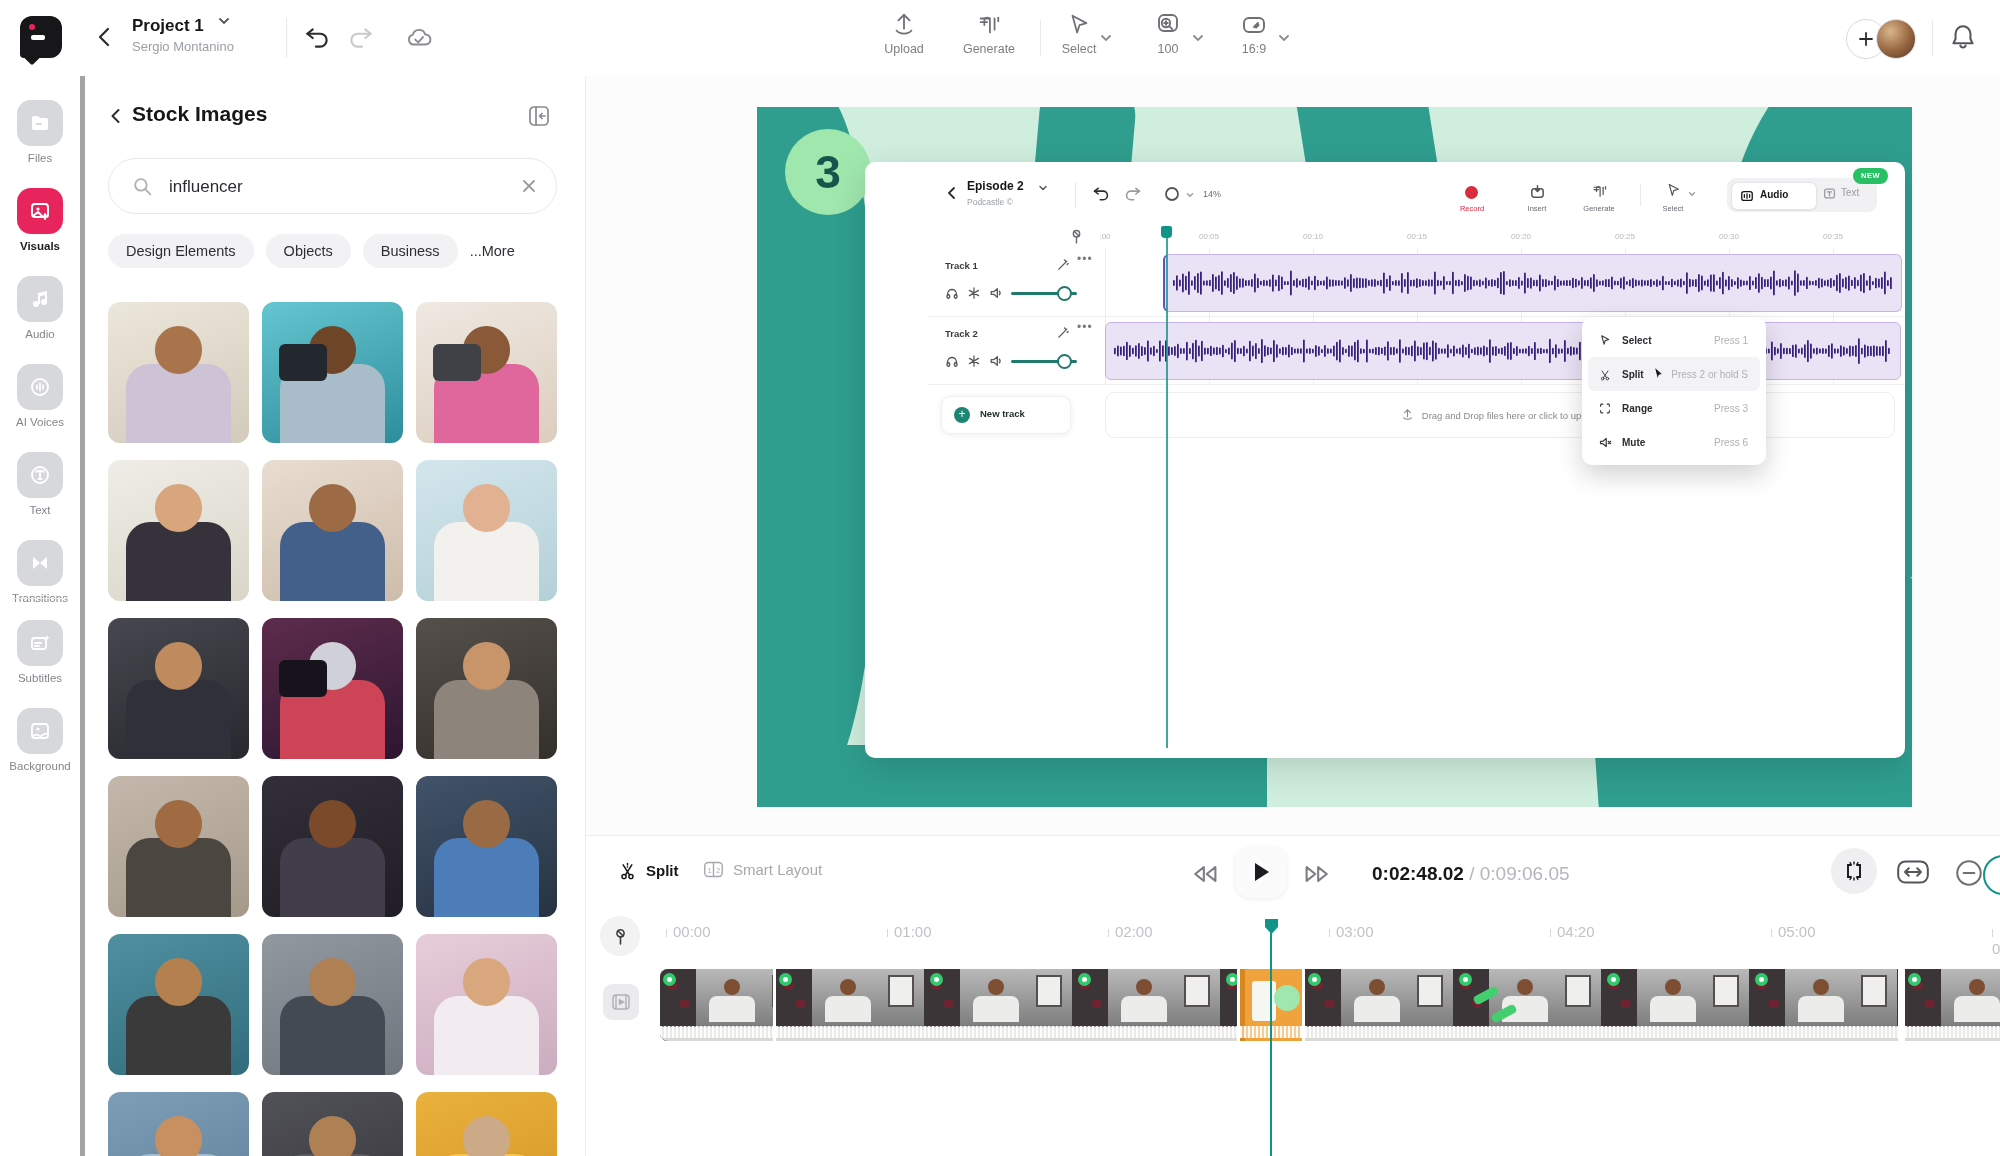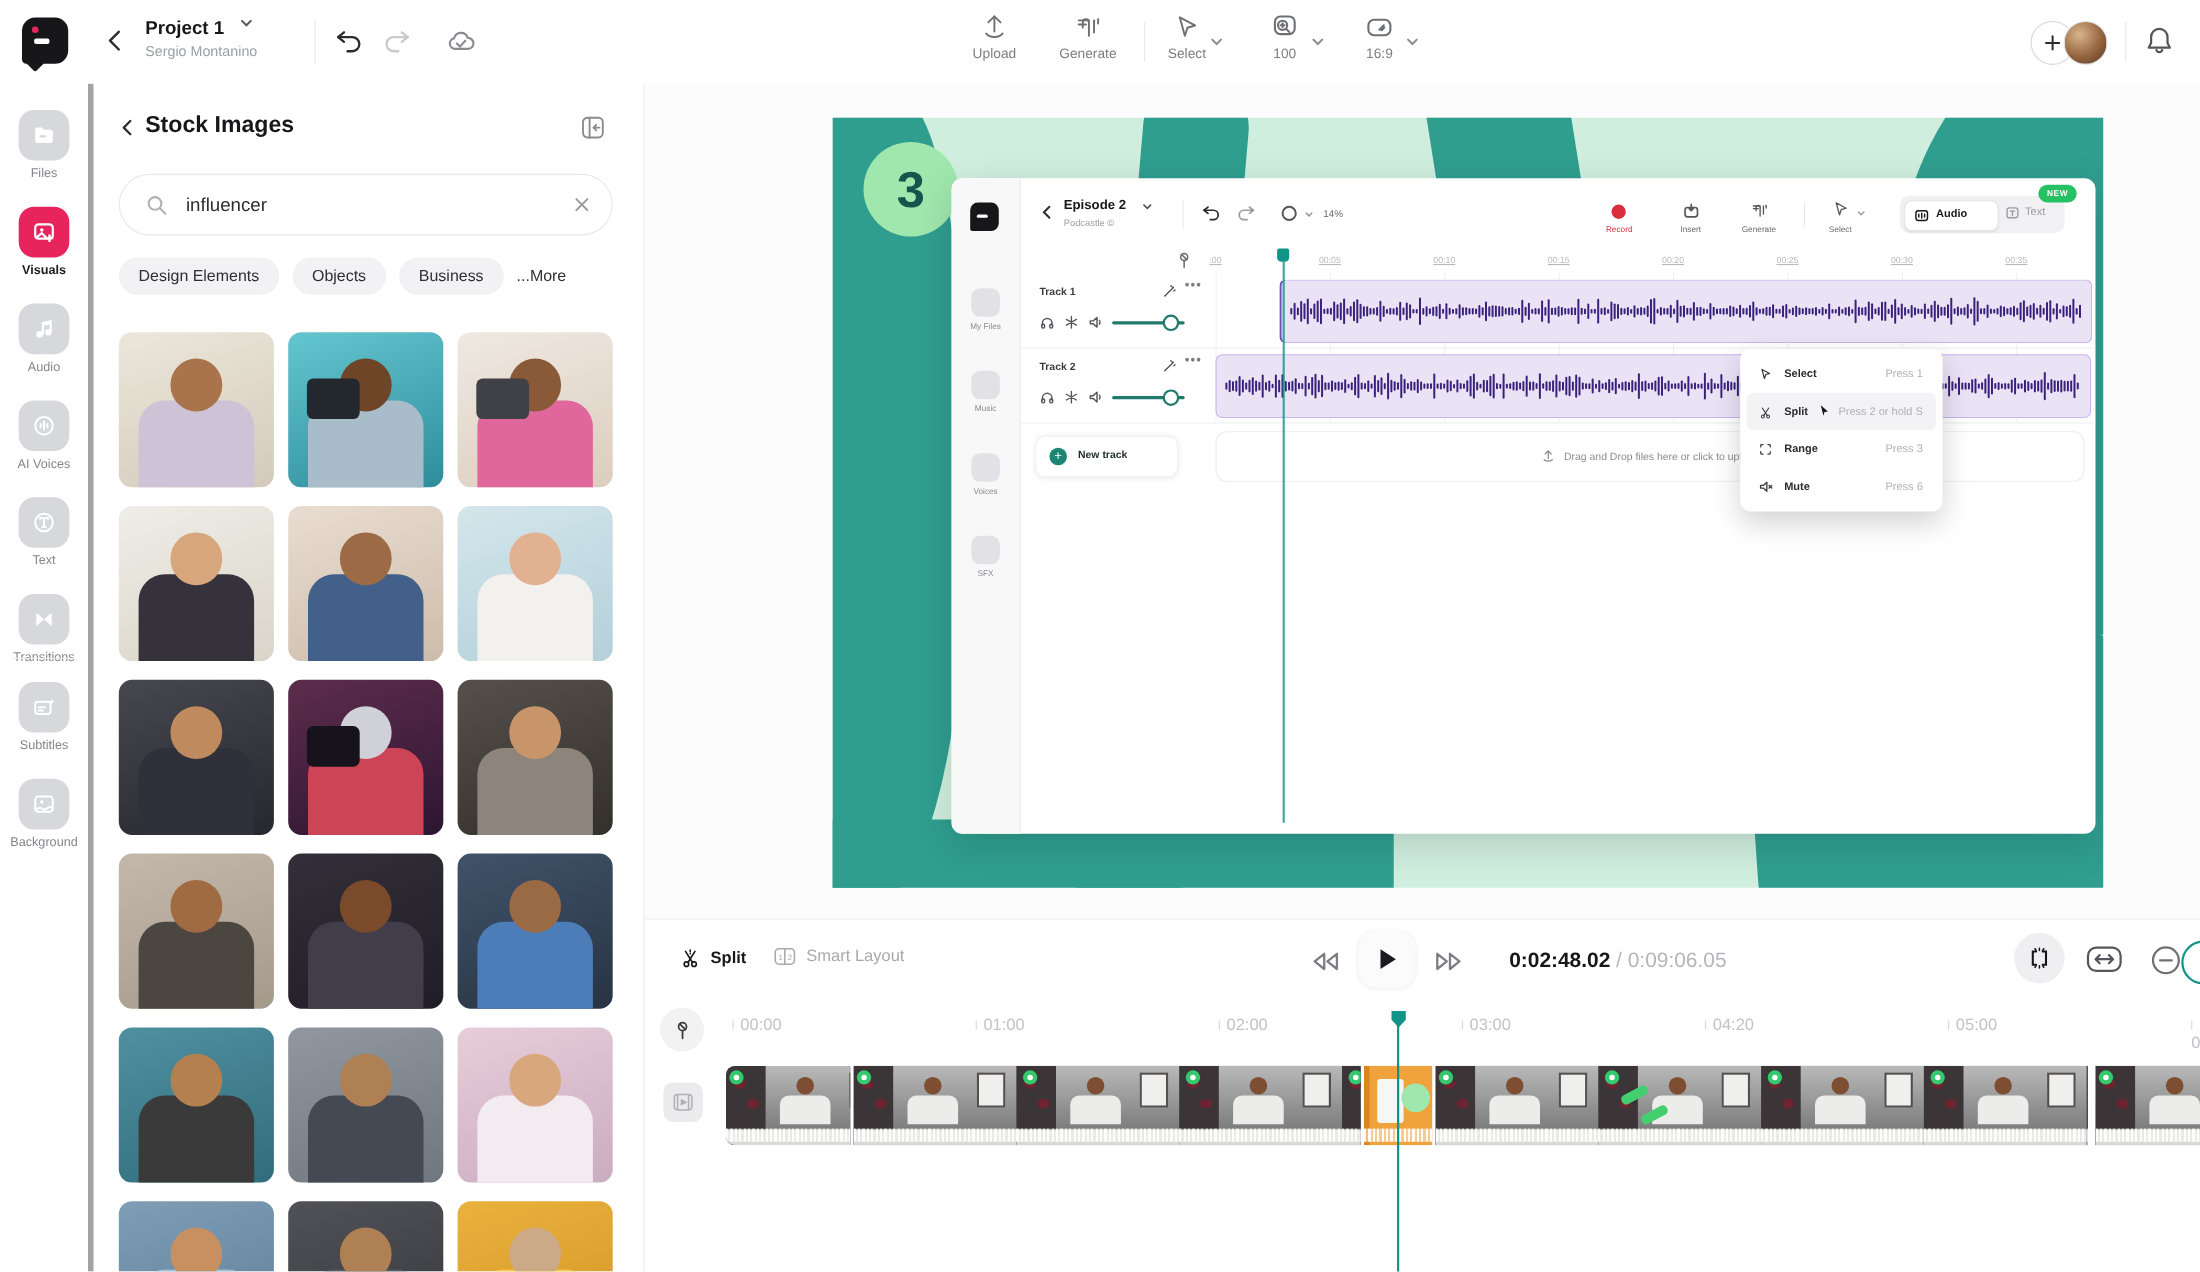--- a/index.html
+++ b/index.html
@@ -52,21 +52,21 @@
   .stepc{position:absolute;left:28px;top:22px;width:86px;height:86px;border-radius:50%;background:#9fe7ad;
          display:flex;align-items:center;justify-content:center;font-size:46px;font-weight:700;color:#14564c;}
   .card{position:absolute;left:108px;top:55px;width:1040px;height:596px;background:#fff;border-radius:10px;
         box-shadow:0 10px 34px rgba(0,0,0,.14);overflow:hidden;}
   .cside{position:absolute;left:0;top:0;width:62px;height:596px;background:#f8f8f9;border-right:1px solid #ececee;}
   .mlogo{position:absolute;left:17px;top:22px;width:26px;height:26px;background:#17171a;border-radius:7px 7px 7px 2px;}
   .mlogo:after{content:"";position:absolute;left:6px;top:11px;width:10px;height:3px;background:#fff;border-radius:2px;}
   .mitem{position:absolute;left:0;width:62px;text-align:center;}
   .mbox{width:26px;height:26px;border-radius:8px;background:#e2e2e6;margin:0 auto;}
   .mlab{font-size:7.5px;color:#8a8a90;margin-top:4px;}
-  .etick{position:absolute;top:70px;width:44px;text-align:center;font-size:8px;color:#b9b9bf;text-decoration:underline;}
+  .etick{position:absolute;top:70px;width:44px;text-align:center;font-size:8px;color:#b9b9bf;}
   .lanebg{position:absolute;left:240px;right:0;top:86px;height:136px;
           background-image:linear-gradient(90deg,#ededf0 1px,transparent 1px);background-size:104px 100%;}
   .trow{position:absolute;left:62px;right:0;height:68px;border-bottom:1px solid #f0f0f2;}
   .tname{position:absolute;left:18px;top:12px;font-size:9.5px;font-weight:700;color:#3a3a40;}
   .clip{position:absolute;height:56px;border-radius:6px;background:var(--clip-bg,#eae3f6);border:1px solid #c6b5ea;}
   .slider{position:absolute;height:3px;border-radius:2px;background:#1f7a6d;}
   .knob{position:absolute;width:11px;height:11px;border-radius:50%;background:#fff;border:2px solid #1f7a6d;top:-6px;}
   .menu{position:absolute;left:717px;top:155px;width:184px;background:#fff;border-radius:10px;
         box-shadow:0 10px 26px rgba(0,0,0,.18);padding:6px 0;z-index:10;}
   .mrow{position:relative;height:34px;margin:0 6px;border-radius:6px;display:flex;align-items:center;}
@@ -391,39 +391,20 @@
     <div class="teal" style="left:545px;top:-60px;width:130px;height:175px;border-radius:40px;transform:rotate(-9deg);" data-interactable="false"></div>
     <div class="teal" style="left:965px;top:-90px;width:420px;height:560px;border-radius:46%;" data-interactable="false"></div>
     <div class="teal" style="left:835px;top:468px;width:340px;height:260px;border-radius:44px;transform:rotate(-4deg);" data-interactable="false"></div>
     <div class="teal" style="left:-30px;top:638px;width:540px;height:90px;" data-interactable="false"></div>
 
     <div class="stepc" data-interactable="false">
         <span>3</span>
       </div>
 
     <div class="card" data-interactable="false">
-      <div class="cside" data-interactable="false">
-        <div class="mlogo" data-interactable="false"></div>
-        <div class="mitem" style="top:100px;">
-            <div class="mbox" data-interactable="false"></div>
-            <div class="mlab" data-interactable="false">My Files</div>
-          </div>
-        <div class="mitem" style="top:175px;">
-            <div class="mbox" data-interactable="false"></div>
-            <div class="mlab" data-interactable="false">Music</div>
-          </div>
-        <div class="mitem" style="top:250px;">
-            <div class="mbox" data-interactable="false"></div>
-            <div class="mlab" data-interactable="false">Voices</div>
-          </div>
-        <div class="mitem" style="top:325px;">
-            <div class="mbox" data-interactable="false"></div>
-            <div class="mlab" data-interactable="false">SFX</div>
-          </div>
-      </div>
 
       <svg class="abs" style="left:80px;top:24px;" width="14" height="14" viewBox="0 0 14 14" fill="none" stroke="#2b2b30" stroke-width="1.8" stroke-linecap="round" data-interactable="false">
           <path d="M9 2 L4 7 l5 5"></path>
         </svg>
       <div class="abs" style="left:102px;top:17px;font-size:12px;font-weight:700;color:#17171a;" data-interactable="false">Episode 2</div>
       <svg class="abs" style="left:172px;top:20px;" width="12" height="12" viewBox="0 0 12 12" fill="none" stroke="#55555c" stroke-width="1.5" stroke-linecap="round" data-interactable="false">
           <path d="M3 4.5 l3 3 3-3"></path>
         </svg>
       <div class="abs" style="left:102px;top:35px;font-size:8.5px;color:#9aa0a6;" data-interactable="false">Podcastle ©</div>
       <div class="vdiv" style="left:210px;top:20px;height:26px;" data-interactable="false"></div>

